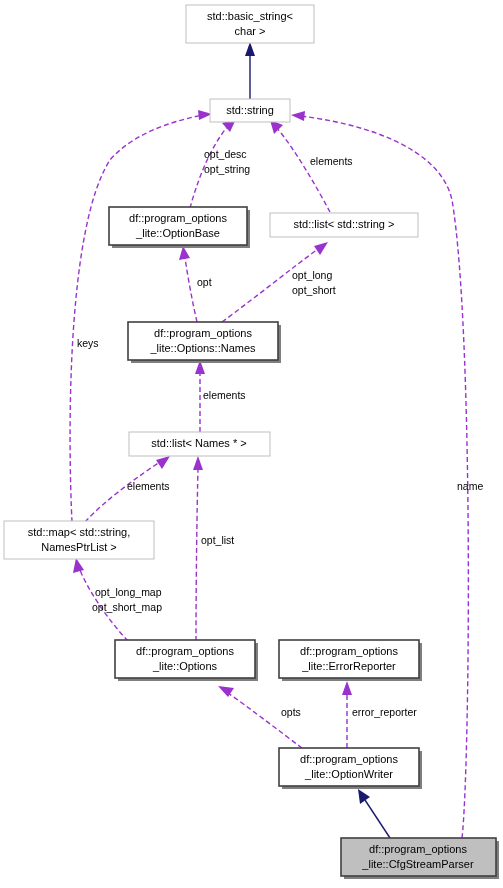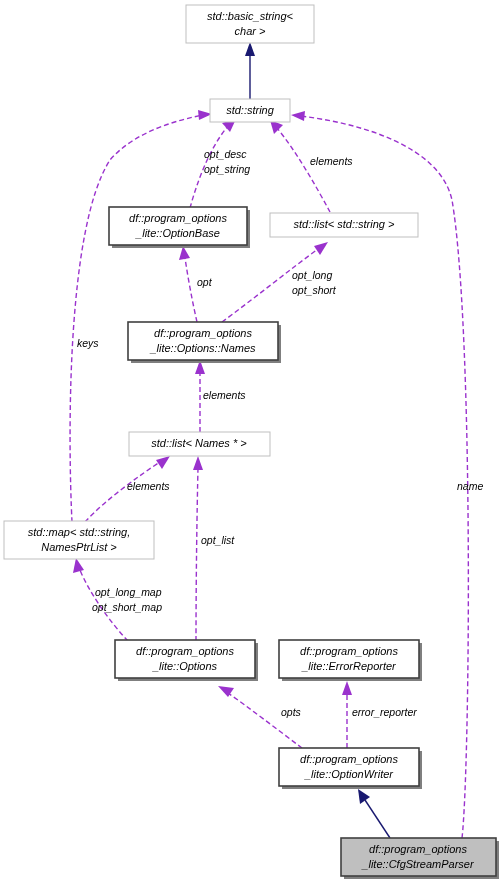--- a/index.html
+++ b/index.html
@@ -10,21 +10,20 @@
   body {
     width: 503px;
     height: 888px;
     font-family: "Liberation Sans", sans-serif;
     overflow: hidden;
   }
   #diagram-root {
     position: relative;
     width: 503px;
     height: 684px;
-    font-style: italic;
   }
   svg#graph {
     display: block;
     width: 503px;
     height: 888px;
   }
   .node-box {
     fill: #ffffff;
     stroke: #bfbfbf;
     stroke-width: 1;

